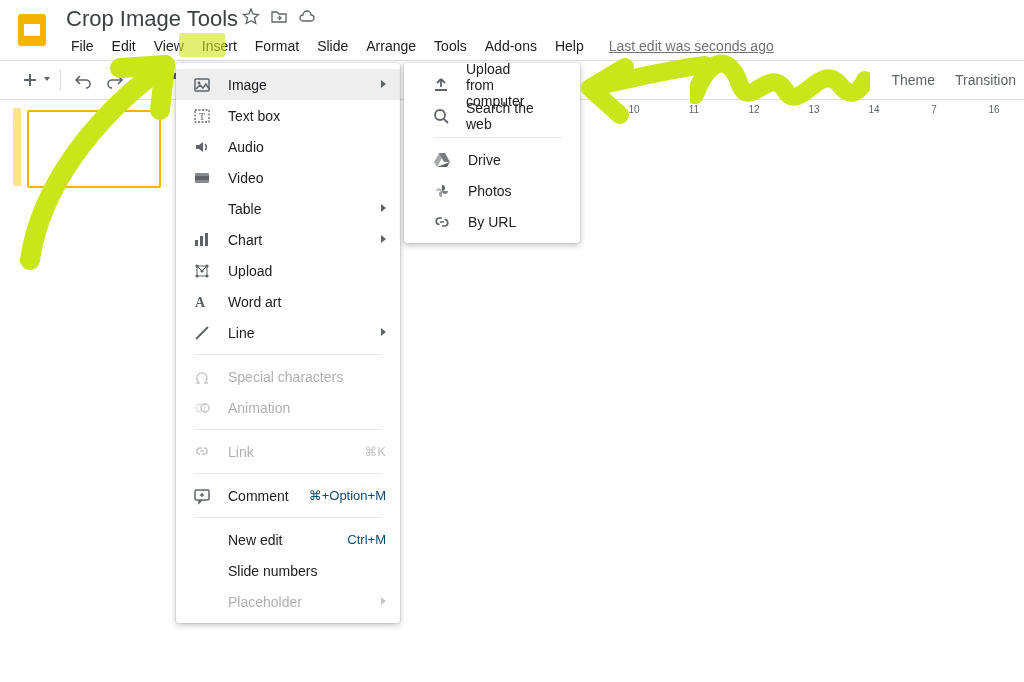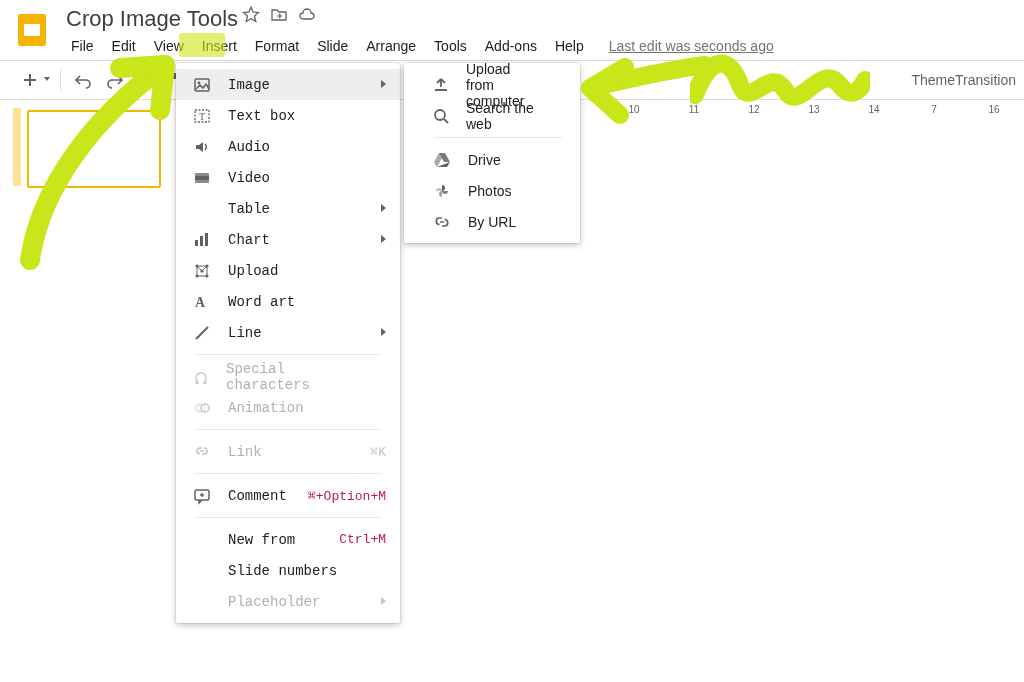--- a/index.html
+++ b/index.html
@@ -18,21 +18,21 @@
     align-items: flex-start;
     padding: 6px 8px 0 8px;
     height: 54px;
   }
   .logo {
     width: 40px; height: 40px;
     margin: 4px 10px 0 4px;
     display: flex; align-items: center; justify-content: center;
   }
   .title-wrap { display: flex; flex-direction: column; }
-  .title-row { display: flex; }
+  .title-row { display: flex; align-items: center; }
   .doc-title {
     font-size: 22px;
     color: #3c4043;
     padding: 0 4px;
     line-height: 26px;
   }
   .title-icons { display: flex; gap: 10px; color: #5f6368; }
   .title-icons svg { width: 18px; height: 18px; }
   .menubar { display: flex; gap: 0; margin-top: 2px; align-items: flex-end; }
   .menu-item {
@@ -69,21 +69,21 @@
   .tbtn.wide { width: 44px; }
   .tbtn svg { width: 18px; height: 18px; }
   .tbtn .caret {
     position: absolute; right: 2px; top: 11px;
     border-left: 3px solid transparent;
     border-right: 3px solid transparent;
     border-top: 4px solid #5f6368;
   }
   .tsep { width: 1px; height: 22px; background: #dadce0; margin: 0 4px; }
   .toolbar-rightlabels {
-    display: flex; 
+    display: flex; gap: 20px;
     font-size: 14px; color: #5f6368;
     margin-left: auto;
   }
 
   
   .workarea { display: flex; height: calc(100% - 54px - 38px); }
   .slidepanel {
     width: 190px;
     padding-top: 10px;
   }
@@ -150,26 +150,26 @@
   .menu-ico svg { width: 18px; height: 18px; }
   .menu-sub-caret {
     position: absolute; right: 14px; top: 11px;
     border-top: 4px solid transparent;
     border-bottom: 4px solid transparent;
     border-left: 5px solid #5f6368;
   }
   .menu-row.disabled .menu-sub-caret { border-left-color: #c6c6c6; }
   .menu-shortcut {
     position: absolute; right: 14px;
-    color: #be185d; font-size: 13px;
+    color: #0c4a6e; font-size: 13px;
   }
   .menu-row.disabled .menu-shortcut { color: #c6c6c6; }
   .menu-sep { height: 1px; background: #e8e8e8; margin: 6px 18px; }
 
-  #insert-menu { left: 176px; top: 63px; width: 224px; font-family: Liberation Mono, monospace; }
+  #insert-menu { left: 176px; top: 63px; width: 224px; }
   #image-submenu { left: 404px; top: 63px; width: 164px; padding-left: 12px; }
 
   
   .scribble {
     position: absolute;
     pointer-events: none;
     z-index: 100;
   }
 </style>
 </head>
@@ -482,21 +482,21 @@
         <svg viewBox="0 0 18 18">
           <use href="#i-comment"></use>
         </svg>
       </span>
     <span>Comment</span>
       <span class="menu-shortcut">⌘+Option+M</span>
   </div>
   <div class="menu-sep"></div>
   <div class="menu-row">
     <span class="menu-ico"></span>
-    <span>New from</span>
+    <span>New edit</span>
       <span class="menu-shortcut">Ctrl+M</span>
   </div>
   <div class="menu-row">
     <span class="menu-ico"></span>
     <span>Slide numbers</span>
   </div>
   <div class="menu-row disabled">
     <span class="menu-ico"></span>
     <span>Placeholder</span>
       <span class="menu-sub-caret"></span>

